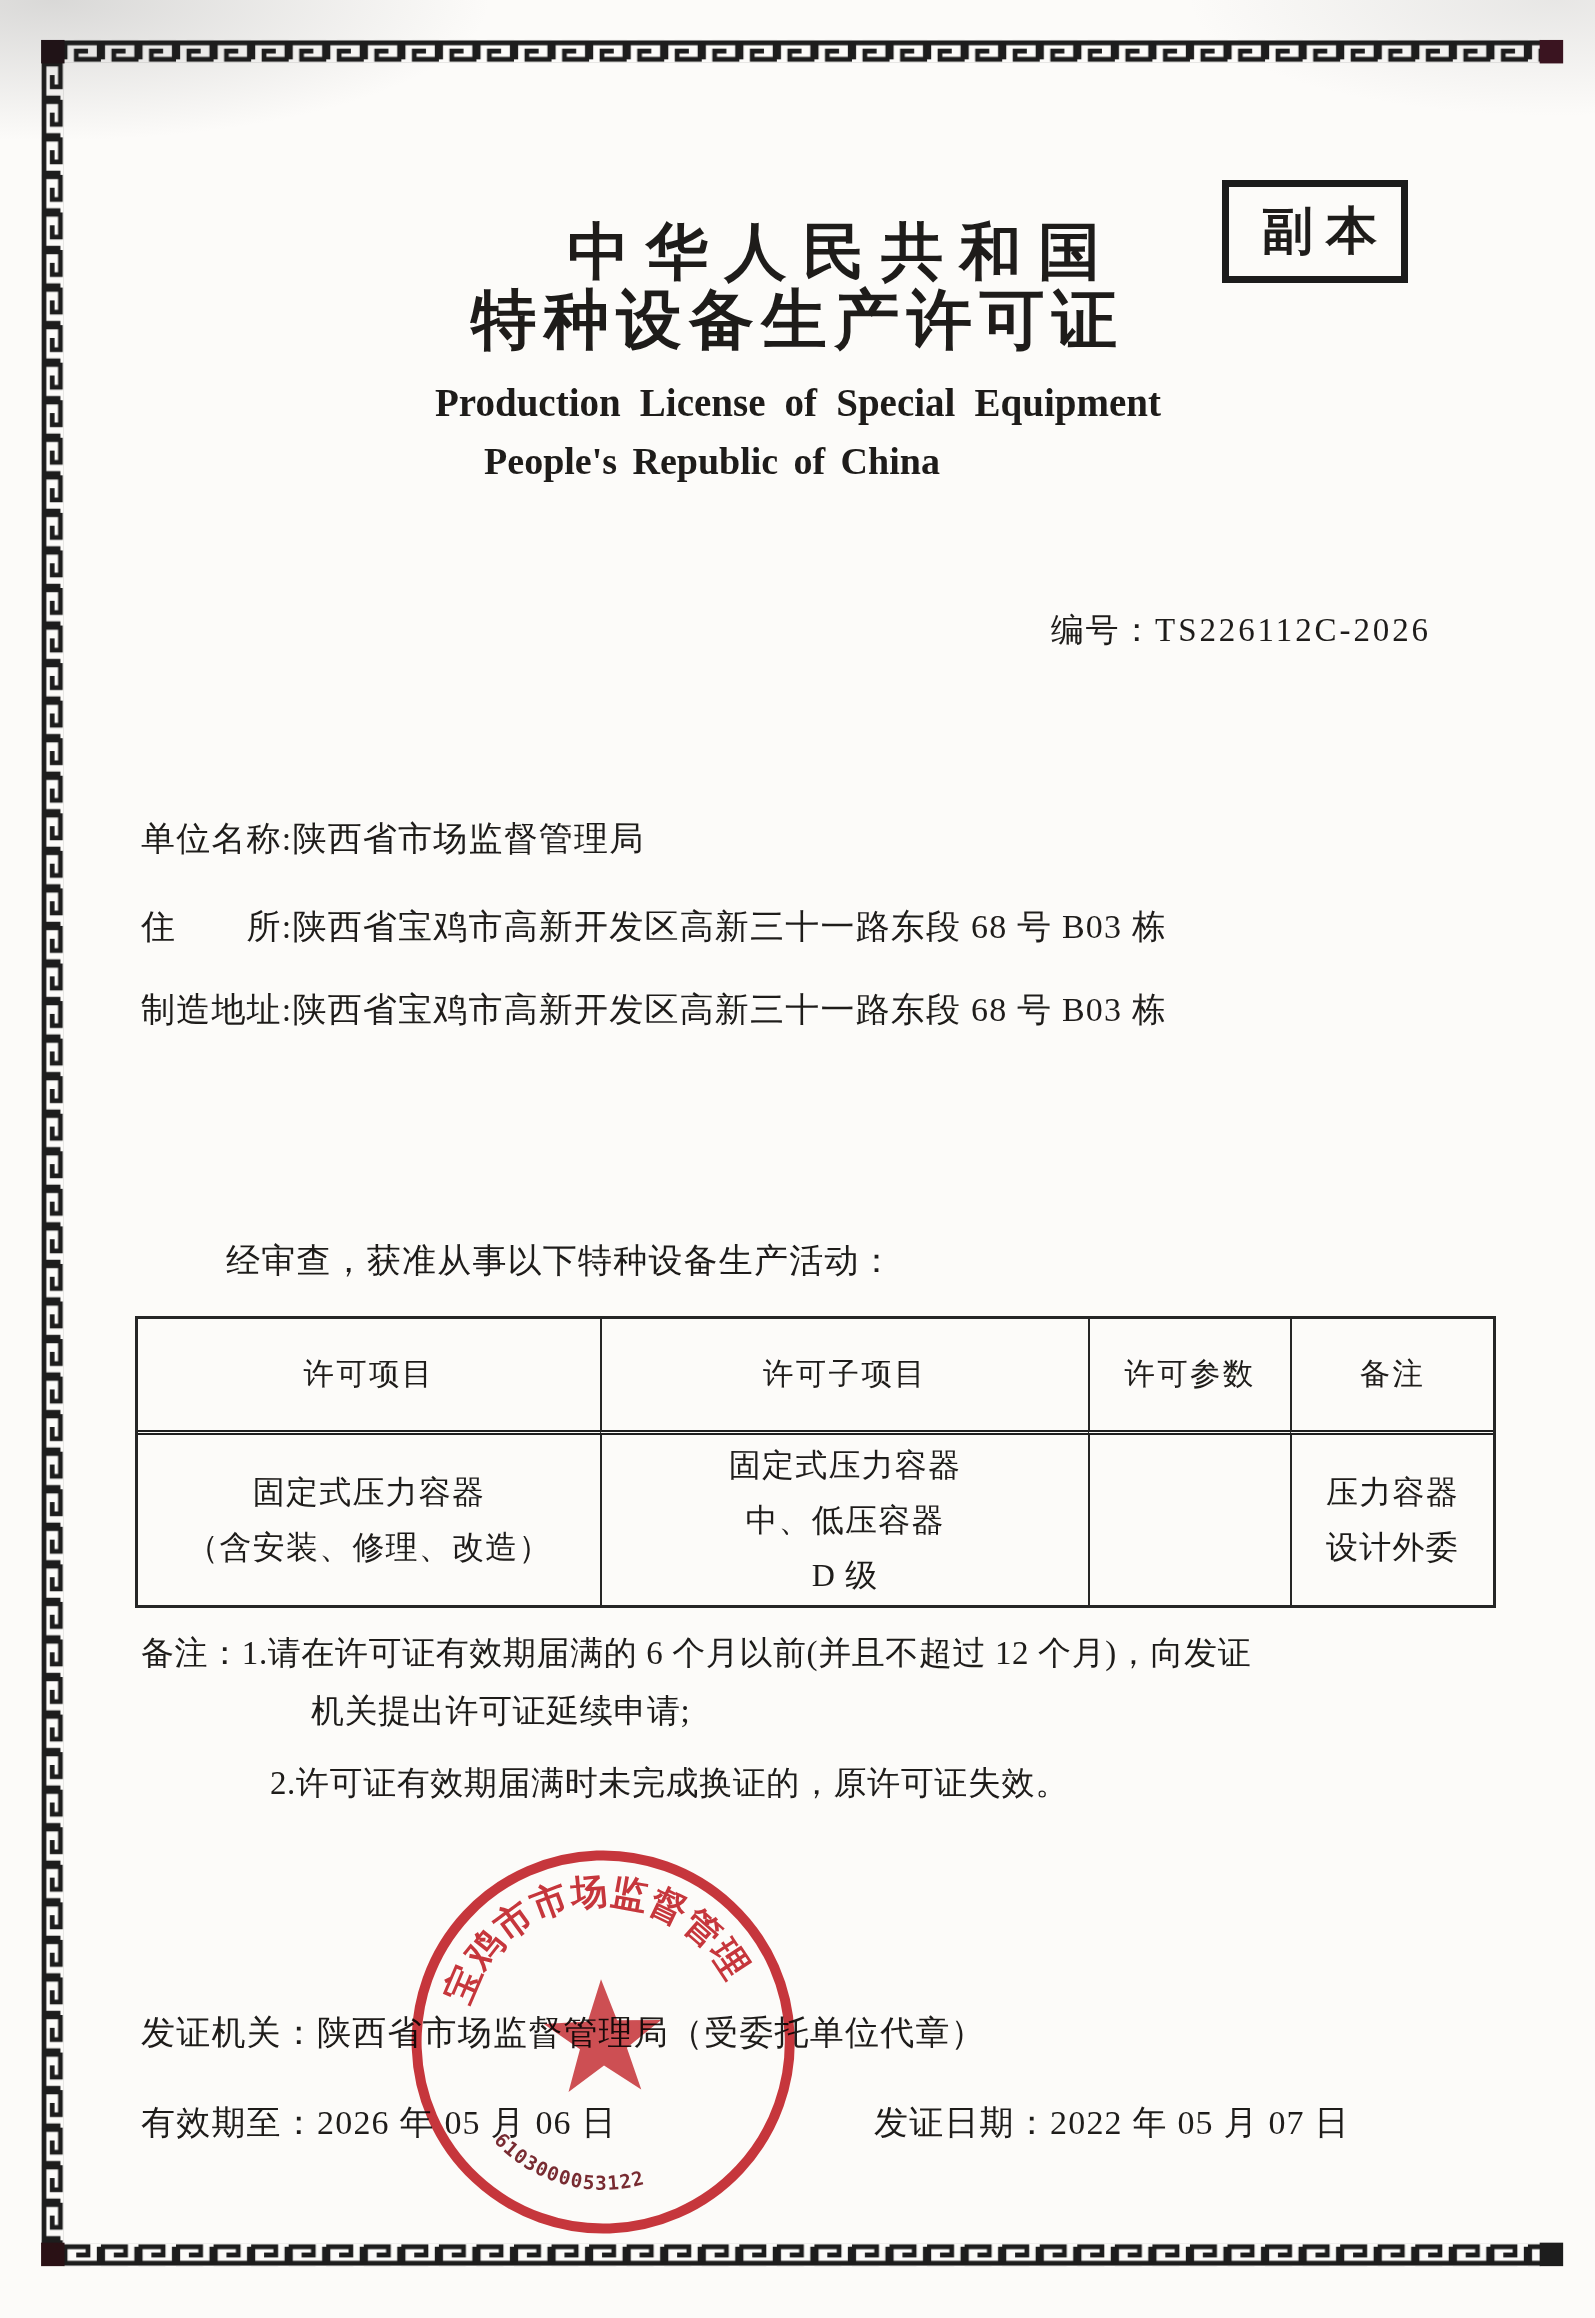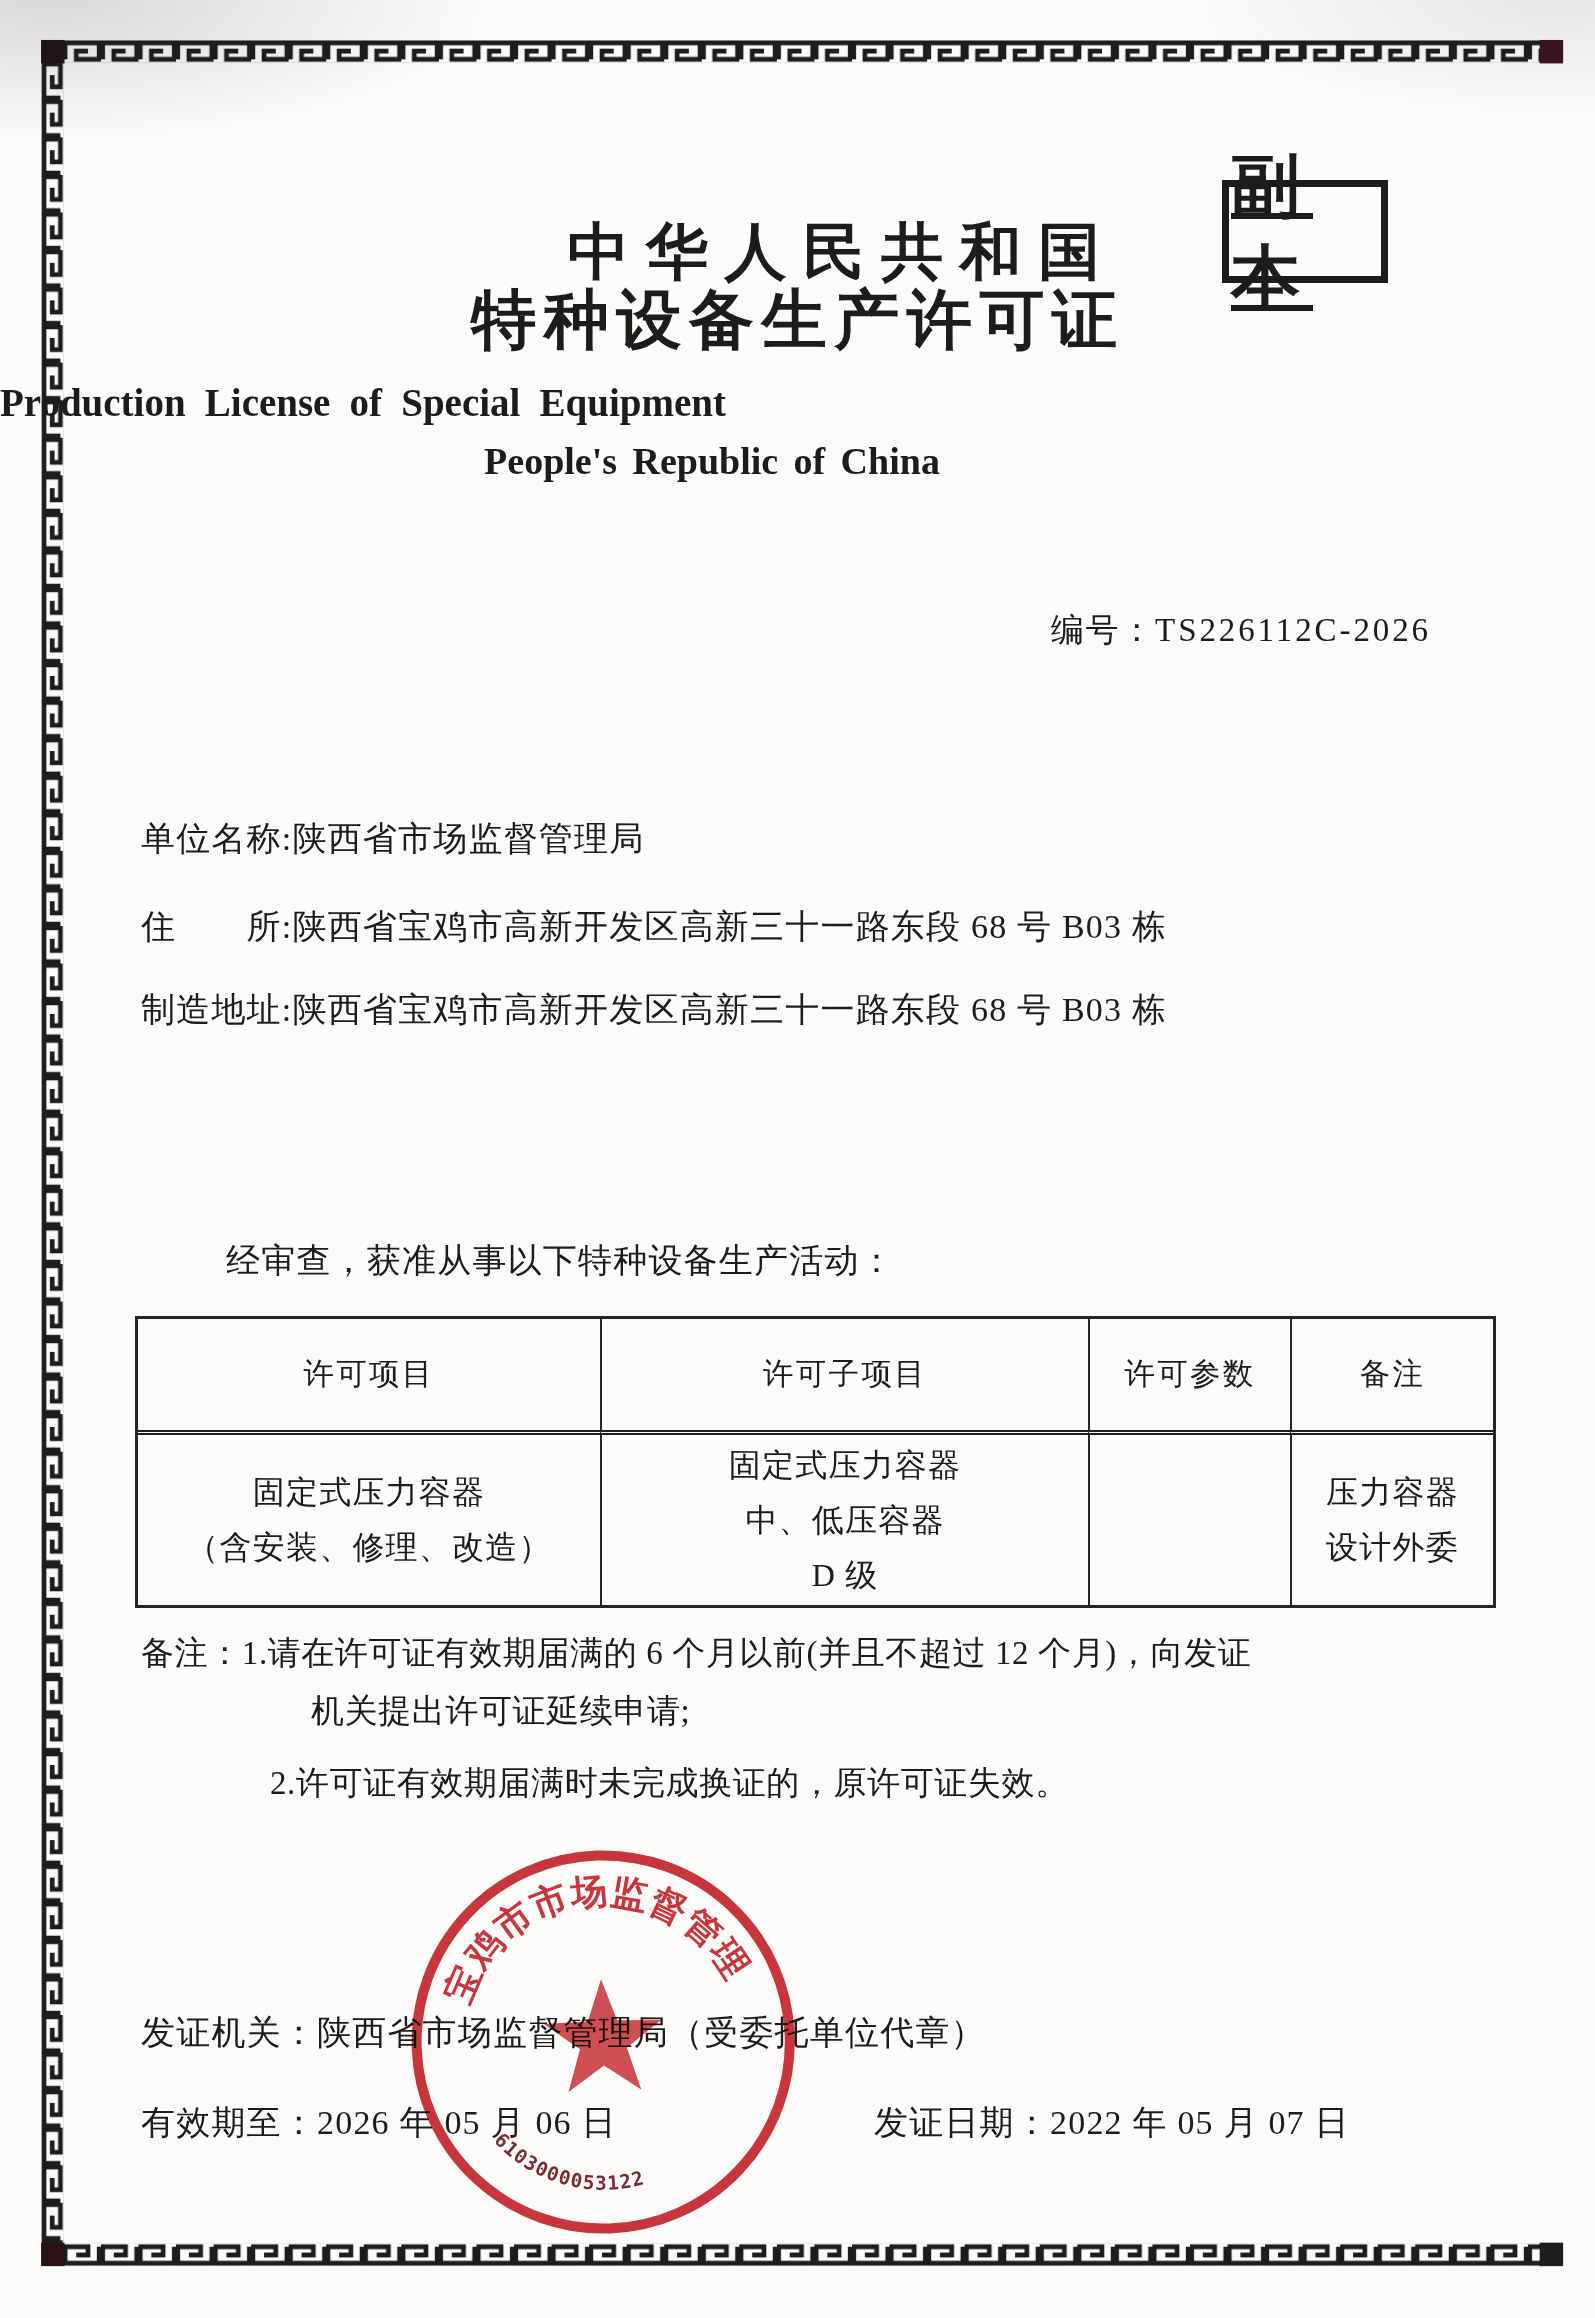--- a/index.html
+++ b/index.html
@@ -16,28 +16,28 @@
     background:radial-gradient(ellipse at 10% 0%,rgba(160,160,160,.38),rgba(160,160,160,0) 65%);}
   .scan-shade-tr{position:absolute;right:0;top:0;width:411px;height:117px;
     background:radial-gradient(ellipse at 90% 0%,rgba(170,170,170,.25),rgba(170,170,170,0) 70%);}
 
   .border-svg{position:absolute;left:0;top:0;}
 
   .copy-box{
     position:absolute;left:1222px;top:180px;width:150px;height:89px;
     border:7.6px solid #1c1c1c;
     display:flex;align-items:center;justify-content:center;
-    font-size:69px;font-weight:700;letter-spacing:13px;padding-left:2px;text-decoration:underline;
+    font-size:51px;font-weight:700;letter-spacing:13px;padding-left:22px;
   }
 
   .title-cn1{position:absolute;left:0;top:210px;width:1596px;text-align:center;
     font-size:62px;font-weight:700;letter-spacing:16.4px;white-space:nowrap;padding-left:44px;}
   .title-cn2{position:absolute;left:0;top:276px;width:1596px;text-align:center;
     font-size:65px;font-weight:700;letter-spacing:7.6px;white-space:nowrap;font-family:Liberation Serif, serif;}
-  .title-en1{position:absolute;left:0;top:380px;width:1596px;text-align:left;
+  .title-en1{position:absolute;left:0;top:380px;width:1596px;text-align:center;
     font-size:39px;font-weight:700;word-spacing:9.4px;white-space:nowrap;}
   .title-en2{position:absolute;left:0;top:439px;width:1424px;text-align:center;
     font-size:38px;font-weight:700;word-spacing:5.9px;white-space:nowrap;}
 
   .license-no{position:absolute;right:165px;top:608px;font-size:33px;
     letter-spacing:1.8px;white-space:nowrap;}
   .license-no .num{letter-spacing:2.9px;}
 
   .info-line{position:absolute;left:141px;font-size:34px;letter-spacing:1.2px;white-space:nowrap;}
   .info-company{top:816px;}

